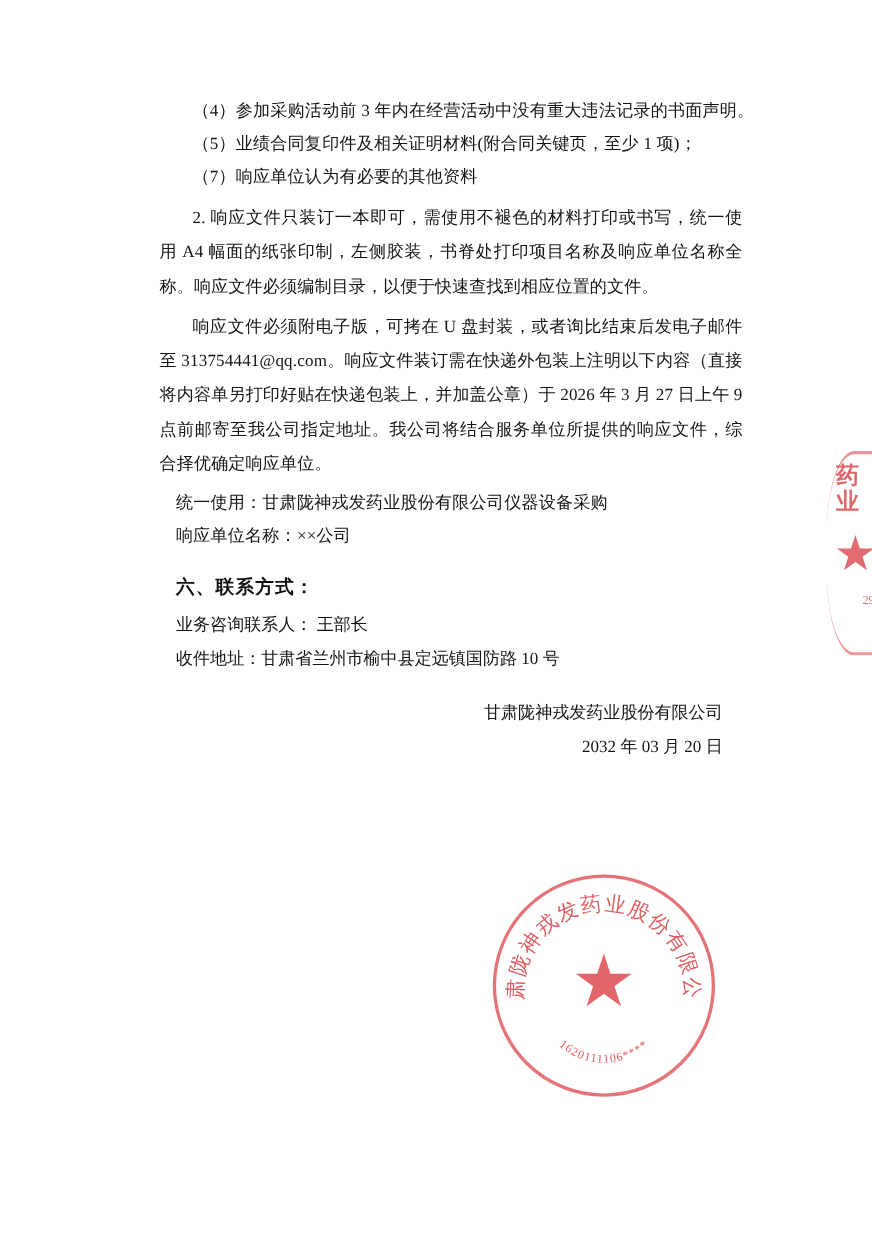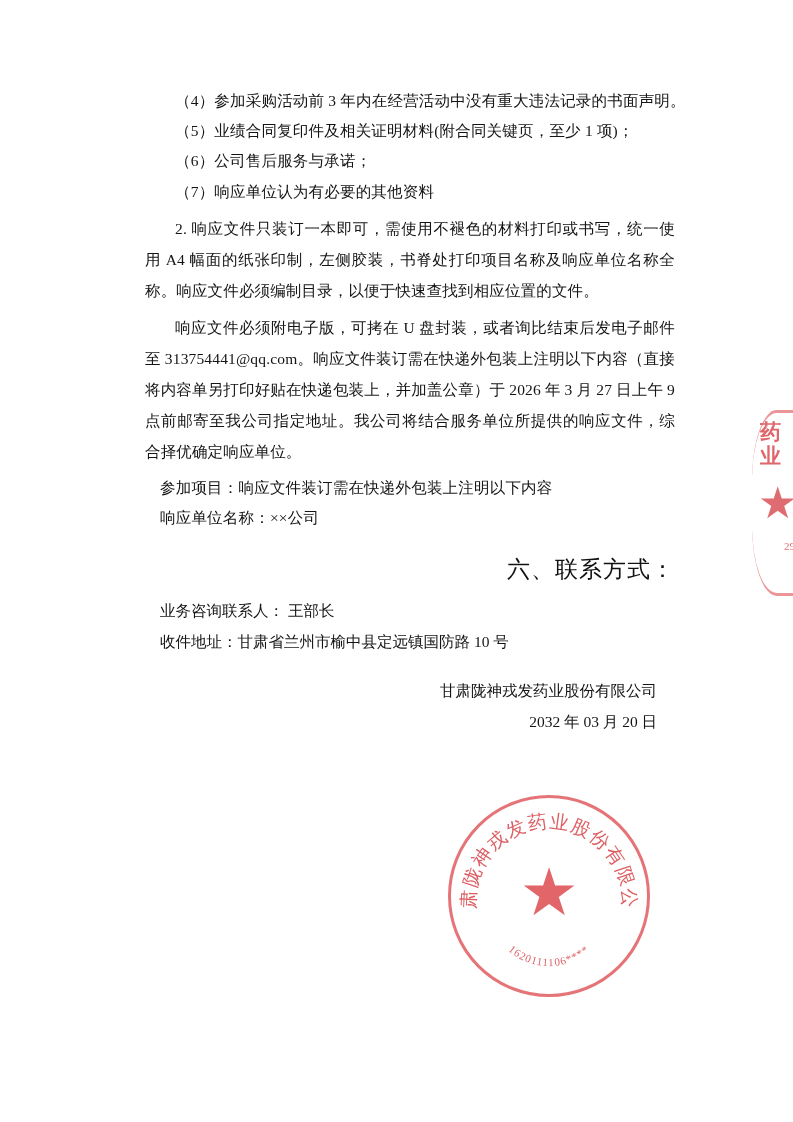--- a/index.html
+++ b/index.html
@@ -52,29 +52,28 @@
     letter-spacing: 0.15px;
     color: #141414;
     text-align: justify;
     text-justify: inter-ideograph;
   }
   .para.first {
     text-indent: 30px;
   }
 
   .section-head {
-    font-size: 23px;
-    font-weight: normal;
+    font-size: 17px;
+    font-weight: bold;
     line-height: 2.0;
     letter-spacing: 1px;
     color: #111;
     text-indent: 15px;
     margin-top: 14px;
     margin-bottom: 2px;
-    text-align: right;
   }
 
   .contact-line {
     font-size: 15.5px;
     line-height: 2.0;
     color: #141414;
     text-indent: 15px;
     white-space: nowrap;
   }
 
@@ -170,34 +169,33 @@
 </style>
 </head>
 <body>
 
 <div class="page">
 
   <div class="content">
 
     <div class="line indent-1">（4）参加采购活动前 3 年内在经营活动中没有重大违法记录的书面声明。</div>
     <div class="line indent-1">（5）业绩合同复印件及相关证明材料(附合同关键页，至少 1 项)；</div>
-    <div class="line indent-1">（6）公司售后服务与承诺；</div>
     <div class="line indent-1">（7）响应单位认为有必要的其他资料</div>
 
     <div class="block-gap-sm"></div>
 
     <div class="para first">2. 响应文件只装订一本即可，需使用不褪色的材料打印或书写，统一使用 A4 幅面的纸张印制，左侧胶装，书脊处打印项目名称及响应单位名称全称。响应文件必须编制目录，以便于快速查找到相应位置的文件。</div>
 
     <div class="block-gap-sm"></div>
 
     <div class="para first">响应文件必须附电子版，可拷在 U 盘封装，或者询比结束后发电子邮件至 313754441@qq.com。响应文件装订需在快递外包装上注明以下内容（直接将内容单另打印好贴在快递包装上，并加盖公章）于 2026 年 3 月 27 日上午 9 点前邮寄至我公司指定地址。我公司将结合服务单位所提供的响应文件，综合择优确定响应单位。</div>
 
     <div class="block-gap-sm"></div>
 
-    <div class="line indent-half">参加项目：响应文件装订需在快递外包装上注明以下内容</div>
+    <div class="line indent-half">统一使用：甘肃陇神戎发药业股份有限公司仪器设备采购</div>
     <div class="line indent-half">响应单位名称：××公司</div>
 
     <div class="section-head">六、联系方式：</div>
 
     <div class="contact-line">
       <span>业务咨询联系人：</span>&nbsp;<span>王部长</span>
     </div>
     <div class="contact-line">
       <span>收件地址：</span><span>甘肃省兰州市榆中县定远镇国防路 10 号</span>
     </div>

